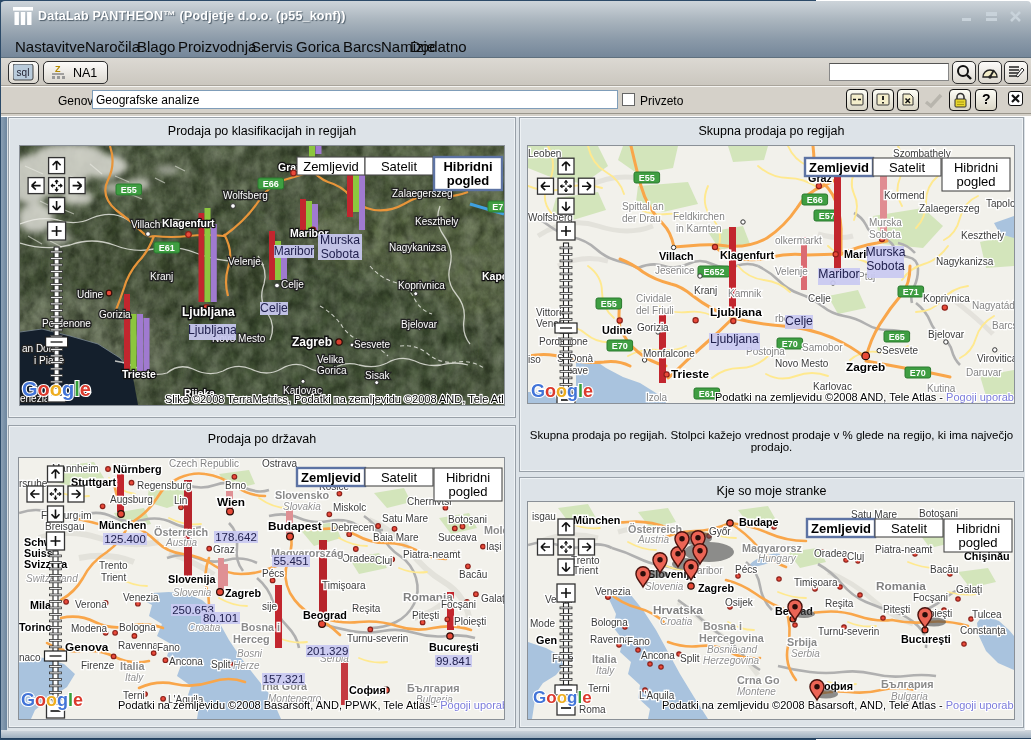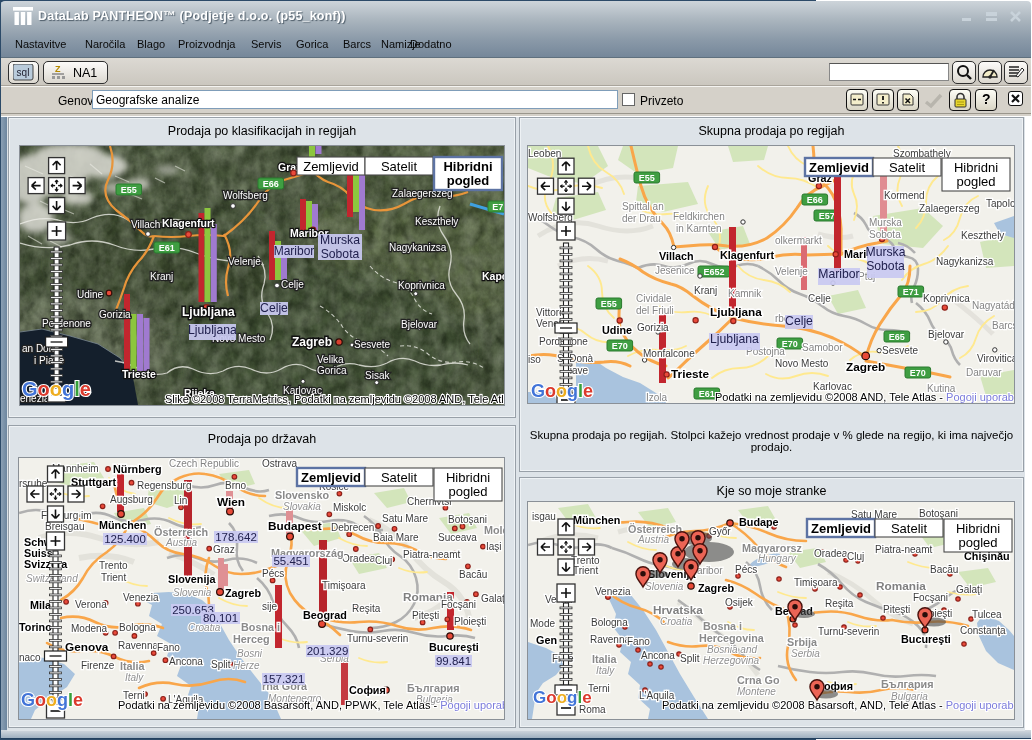--- a/index.html
+++ b/index.html
@@ -2,21 +2,21 @@
 <html><head><meta charset="utf-8"><style>
 *{margin:0;padding:0;box-sizing:border-box}
 html,body{width:1032px;height:740px;overflow:hidden;font-family:"Liberation Sans",sans-serif}
 #win{position:absolute;left:0;top:0;width:816px;height:740px;background:#2c4a68}
 #frameL{position:absolute;left:1px;top:2px;width:6px;height:730px;background:linear-gradient(90deg,#8ba0b5,#6d869e)}
 #frameR{position:absolute;right:1px;top:2px;width:6px;height:730px;background:linear-gradient(90deg,#6d869e,#8ba0b5)}
 #frameB{position:absolute;left:1px;bottom:1px;width:1030px;height:9px;background:linear-gradient(#d3d9df,#9fb0c0);border-bottom:1px solid #23405e}
 #titlebar{position:absolute;left:1px;top:1px;width:1030px;height:56px;background:linear-gradient(#cdd4da,#a9b4bd 35%,#8a99a8 70%,#75879a);border-radius:4px 4px 0 0}
 #title{position:absolute;left:38px;top:9px;font-size:12.5px;font-weight:bold;color:#fff;letter-spacing:0.2px;text-shadow:1px 1px 1px rgba(40,55,70,.7)}
 #menu{position:absolute;left:1px;top:30px;width:1030px;height:27px}
-.mi{position:absolute;top:8px;font-size:11px;color:#0a0a0a}
+.mi{position:absolute;top:8px;font-size:15px;color:#0a0a0a}
 #toolbar{position:absolute;left:1px;top:57px;width:1030px;height:29px;background:linear-gradient(#dcd9d3,#cbc7bf);border-top:1px solid #5f707e;border-bottom:1px solid #a9a49b}
 .tbtn{position:absolute;top:3px;height:23px;border:1.6px solid #2f2f2f;border-radius:5px;background:linear-gradient(#fcfbf9,#dcd8d0)}
 #formrow{position:absolute;left:1px;top:86px;width:1030px;height:28px;background:#d5d1c9;border-top:1px solid #f5f4f1}
 #grv{position:absolute;left:1px;top:113px;width:1030px;height:4px;background:#d4d0c8;border-top:1px solid #9a968c;border-bottom:1px solid #fff}
 #content{position:absolute;left:7px;top:117px;width:1018px;height:614px;background:#dde3e8}
 .panel{position:absolute;background:#dde3e8;border:1px solid #98a0a8;box-shadow:inset 0 0 0 1px #eef2f5}
 .ptitle{position:absolute;left:0;right:0;top:6px;text-align:center;font-size:12.5px;font-weight:normal;color:#000}
 .mapbox{position:absolute;border:1px solid #8a9097;background:#e8e6dd}
 svg text{font-family:"Liberation Sans",sans-serif}
 

